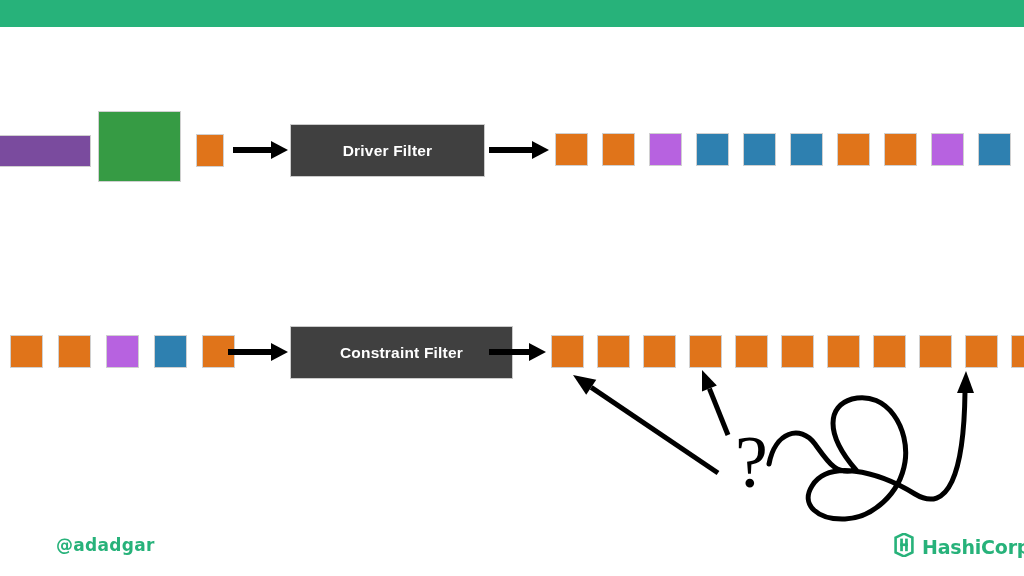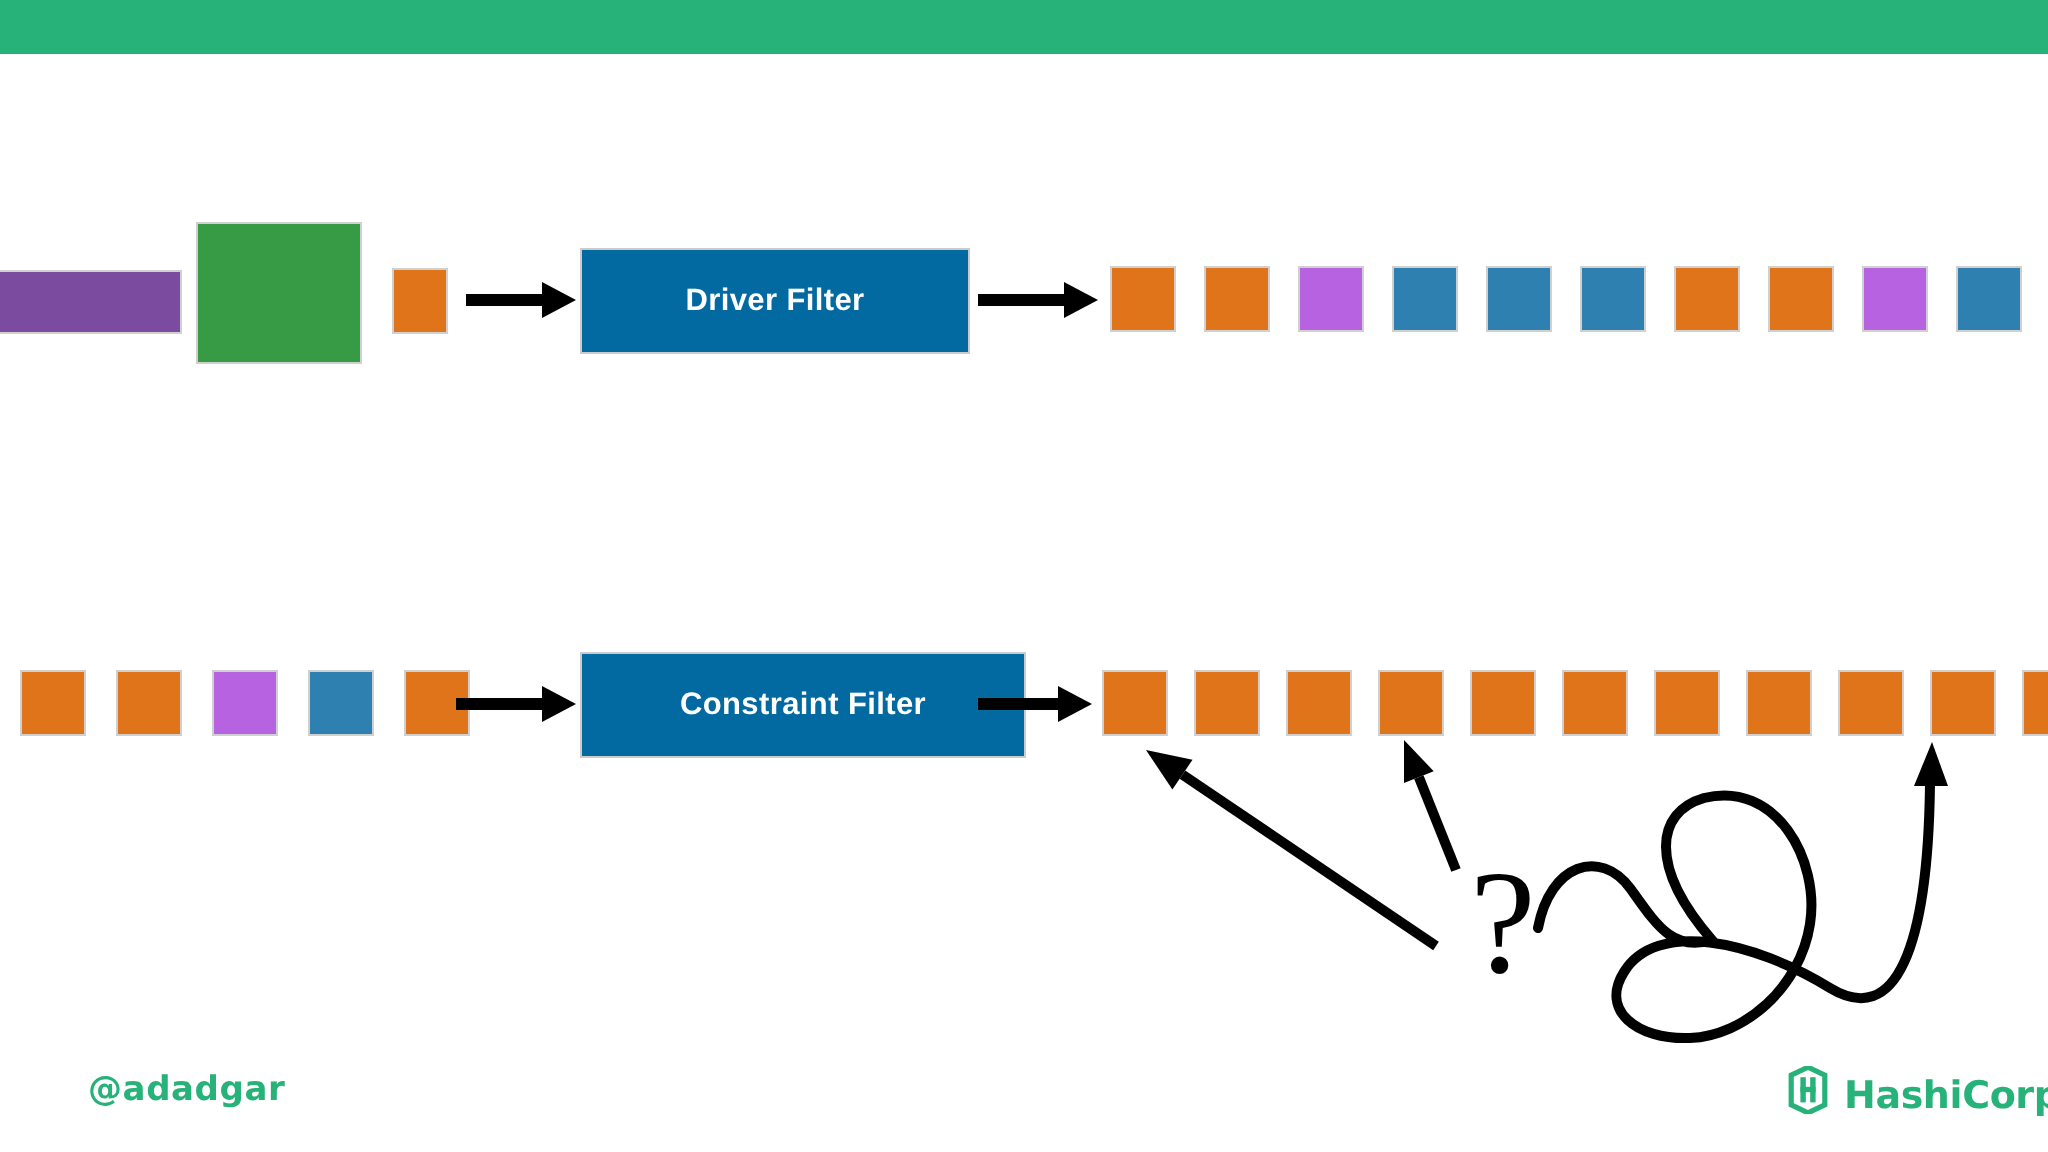--- a/index.html
+++ b/index.html
@@ -25,21 +25,21 @@
     height: 27px;
     background: #27b27a;
   }
   .chip {
     position: absolute;
     box-sizing: border-box;
   }
   .filter-box {
     position: absolute;
     box-sizing: border-box;
-    background: #0369a1;
+    background: #404040;
     display: flex;
     align-items: center;
     justify-content: center;
     color: #ffffff;
     font-weight: bold;
     font-size: 15.5px;
     letter-spacing: 0.2px;
     box-shadow: 0 0 0 1px rgba(160,160,160,0.55);
   }
   .arrow-svg {
@@ -53,21 +53,21 @@
   .qmark {
     position: absolute;
     color: #000000;
     font-family: "Liberation Serif", serif;
     font-size: 74px;
     line-height: 1;
     font-weight: 400;
   }
   .footer-handle {
     position: absolute;
-    left: 44px;
+    left: 56px;
     top: 535px;
     color: #27b27a;
     font-family: "DejaVu Sans", sans-serif;
     font-weight: bold;
     font-size: 17px;
     letter-spacing: 0.3px;
   }
   .brand {
     position: absolute;
     left: 893px;

